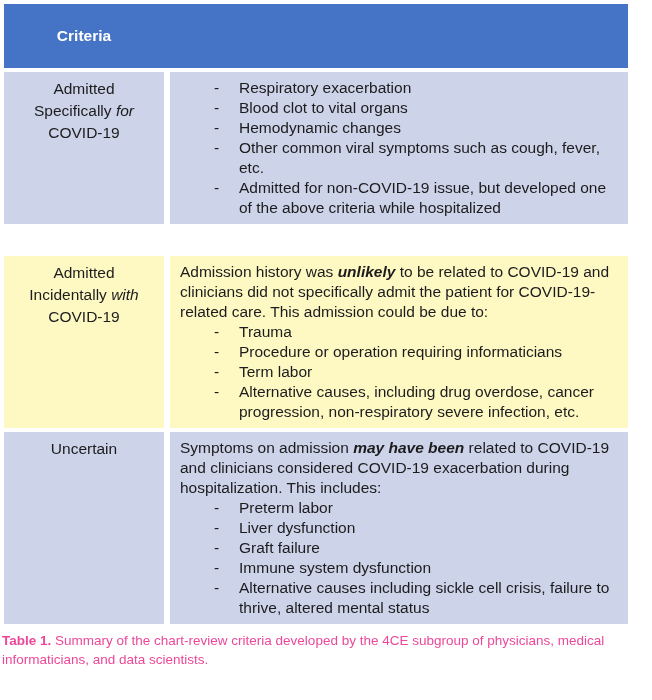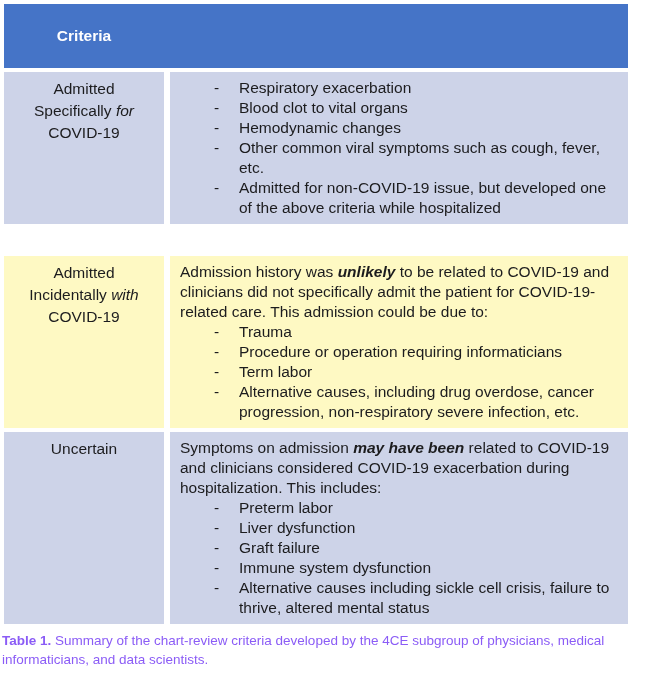--- a/index.html
+++ b/index.html
@@ -66,21 +66,21 @@
   .bullet .dash {
     width: 25px;
     flex: 0 0 25px;
   }
   .bullet .btxt { flex: 1 1 auto; }
   .caption {
     margin: 7px 0 0 2px;
     width: 618px;
     font-size: 13.5px;
     line-height: 19px;
-    color: #8b5cf6;
+    color: #ec4899;
   }
   .caption .b { font-weight: bold; }
 </style>
 </head>
 <body>
 
 <div class="page">
   <div class="tbl">
     <div class="thead">
       <div class="hcell">Criteria</div>

